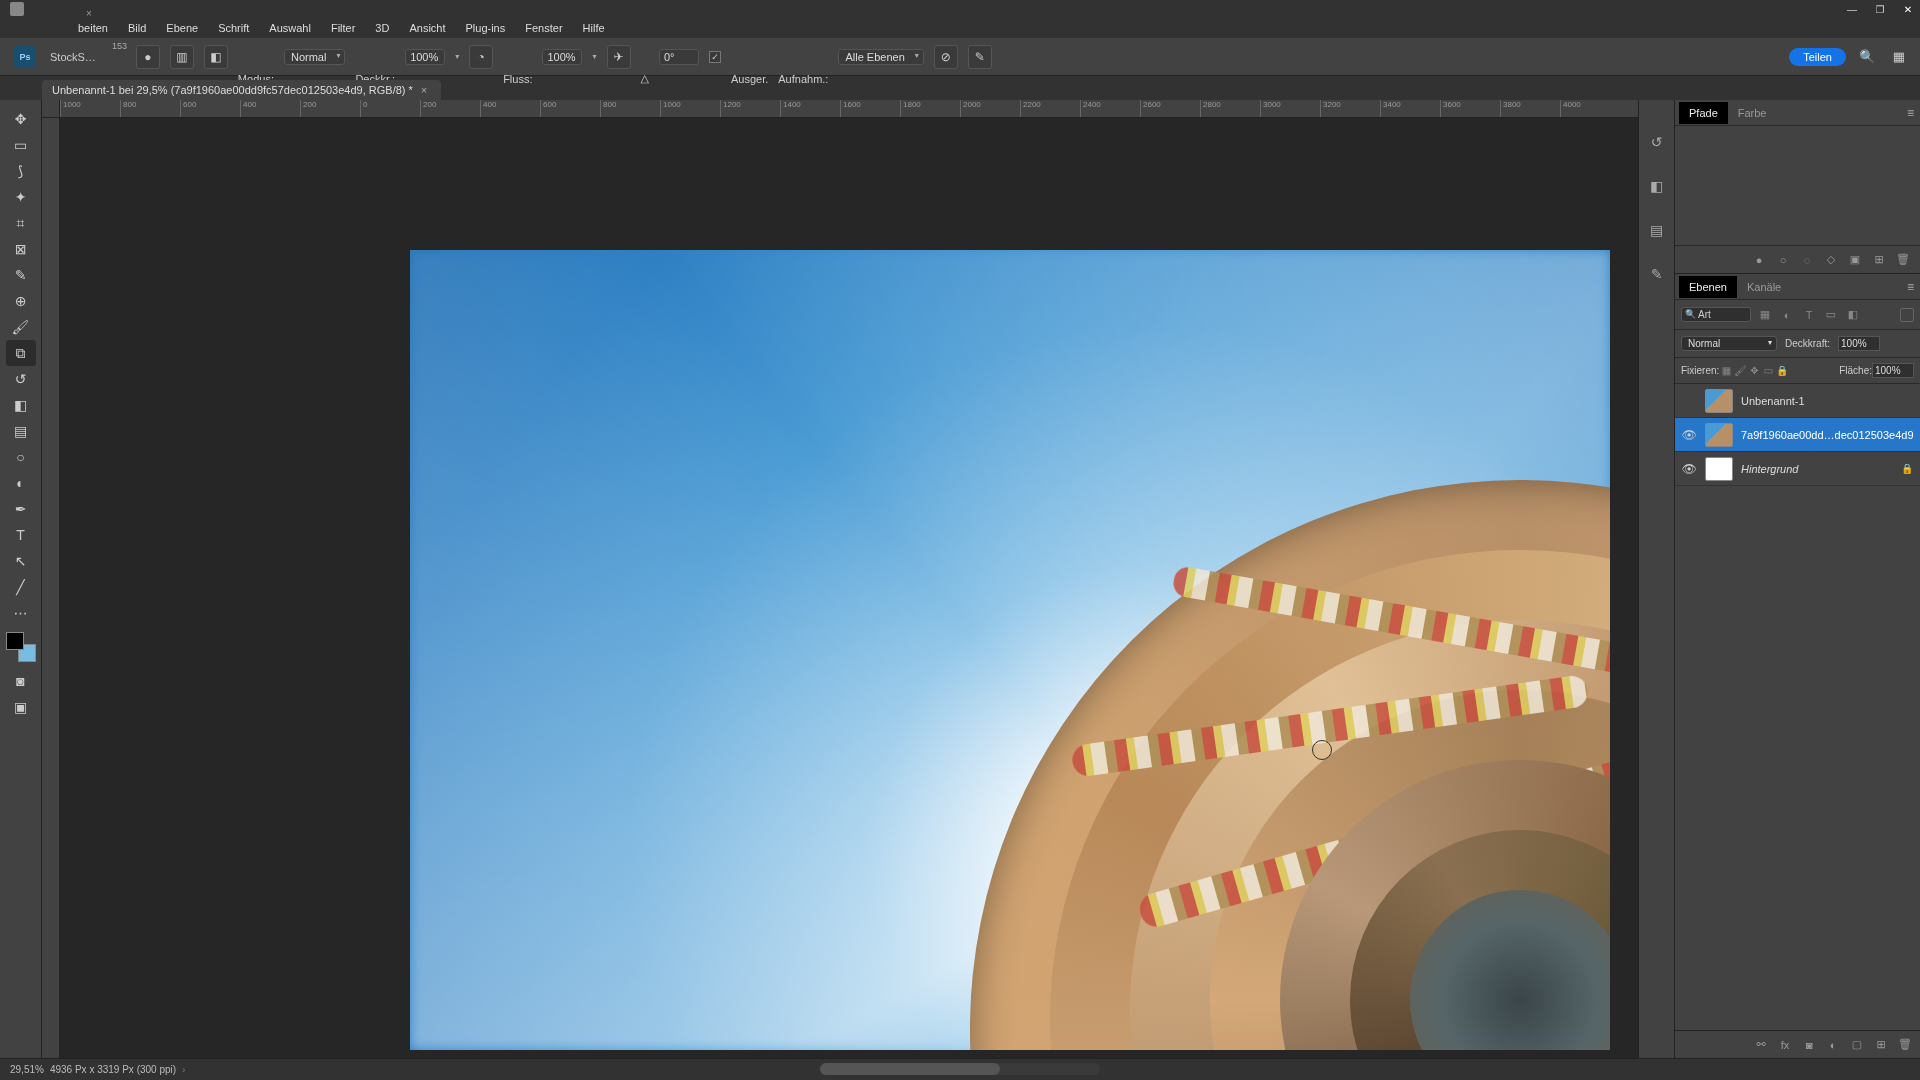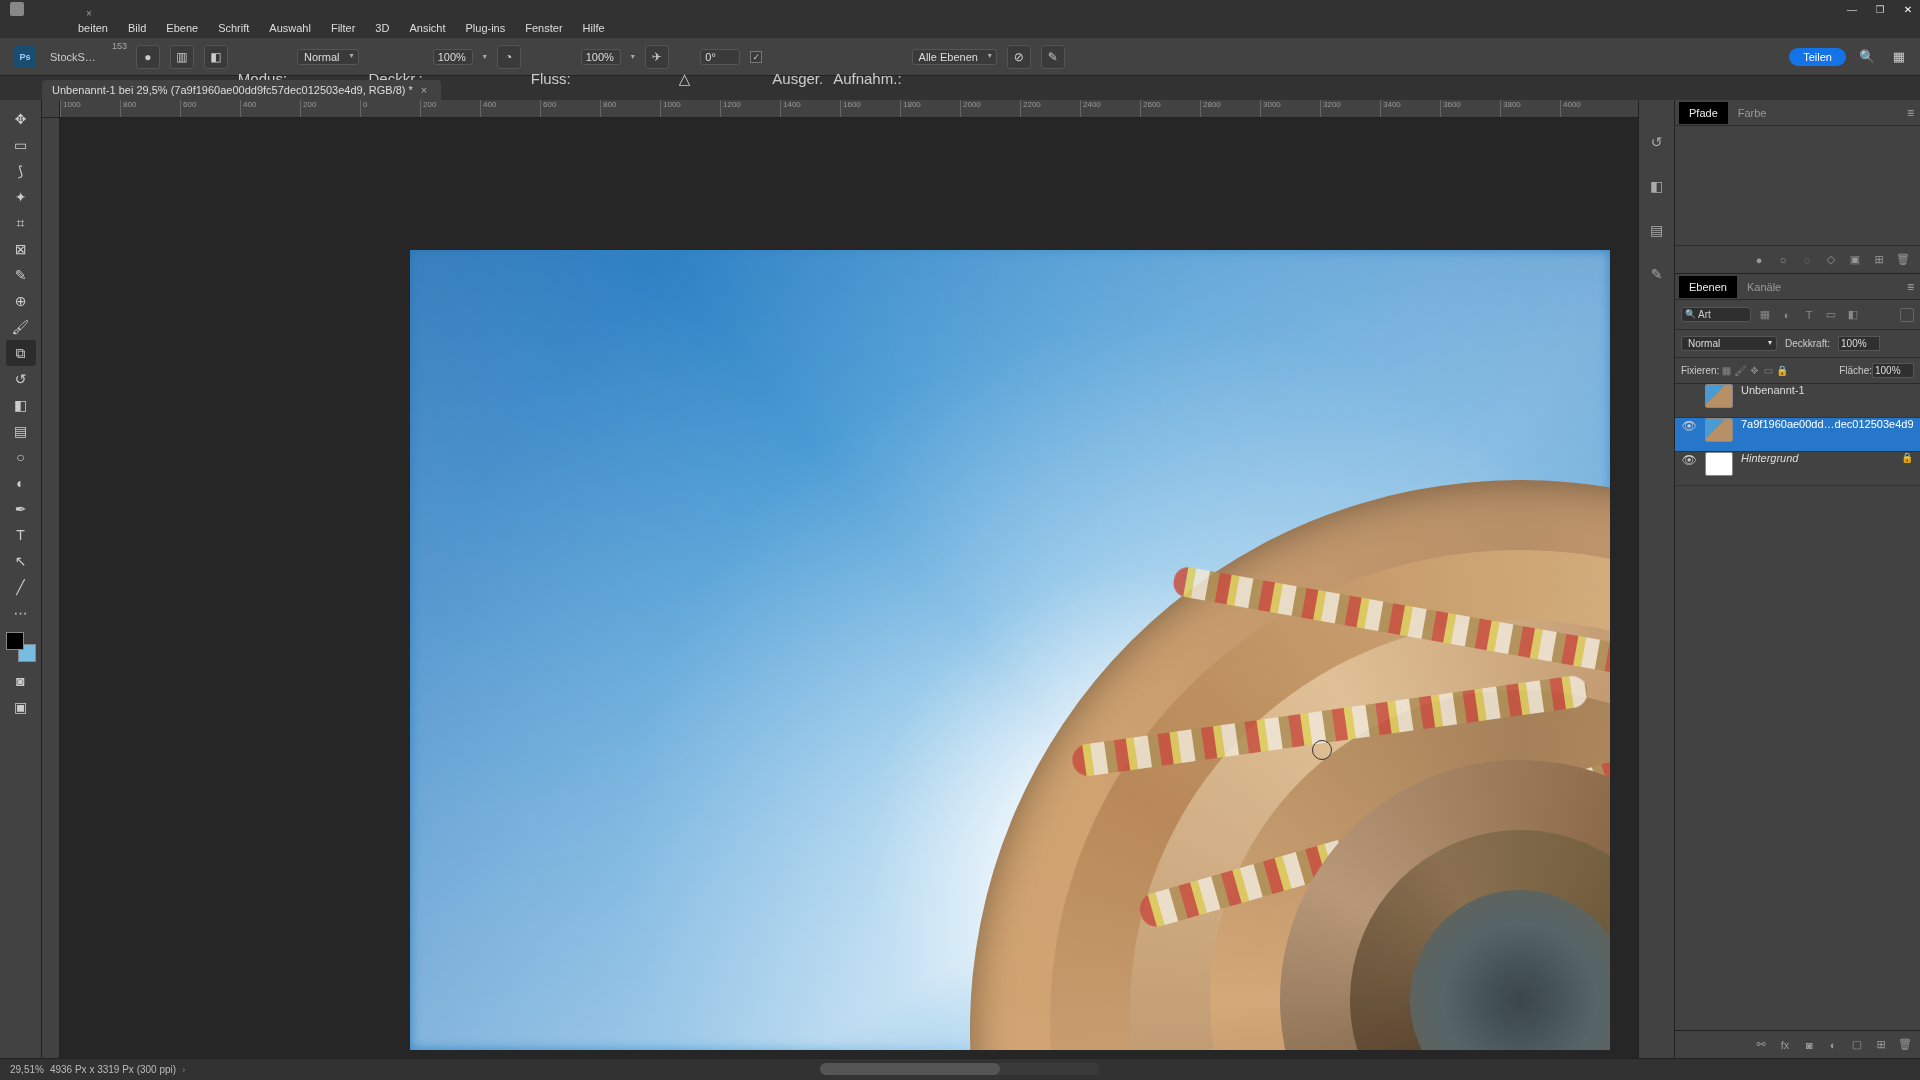--- a/index.html
+++ b/index.html
@@ -14,21 +14,21 @@
 
 .menubar { height: 20px; background: #323232; display: flex; align-items: center; padding-left: 70px; gap: 4px; font-size: 11px; color: #ddd; }
 .menubar-item { padding: 2px 8px; cursor: pointer; }
 .close-tab-x { position:absolute; left:86px; top:8px; color:#999; font-size:10px; cursor:pointer;}
 
 
 .optionsbar { height: 38px; background: #424242; border-bottom: 1px solid #222; display: flex; align-items: center; padding: 0 10px; gap: 10px; font-size: 11px; color: #ccc; }
 .app-icon { width: 22px; height: 22px; background: #1a4e6e; border-radius: 4px; display:flex; align-items:center; justify-content:center; color:#9cf; font-size:9px; font-weight:bold; margin-left:4px;}
 .stock-label { font-size: 11px; color: #ccc; margin-left:4px;}
 .opt-icon { width: 24px; height: 24px; background: #3a3a3a; border: 1px solid #555; border-radius: 3px; display:flex; align-items:center; justify-content:center; font-size:12px; color:#ccc; cursor:pointer;}
-.opt-label { font-size: 15px; color: #ccc; margin-top: 44px; }
+.opt-label { font-size: 11px; color: #ccc; margin-top: 44px; }
 .opt-drop { background: #3a3a3a; border: 1px solid #555; padding: 1px 18px 1px 6px; font-size: 11px; color: #ddd; border-radius:3px; position:relative; cursor:pointer;}
 .opt-drop::after { content:'▾'; position:absolute; right:4px; font-size:8px; color:#aaa;}
 .opt-num { background:#3a3a3a; border:1px solid #555; padding:1px 4px; font-size:11px; color:#ddd; width:40px; border-radius:3px;}
 .opt-check { width:12px; height:12px; background:#3a3a3a; border:1px solid #777;}
 .opt-check.on::after{content:'✓'; color:#ccc; font-size:9px; display:block; line-height:10px; text-align:center;}
 .share-btn { margin-left:auto; background:#1473e6; color:#fff; padding:3px 14px; border-radius:12px; font-size:11px; cursor:pointer;}
 .top-right-icon { width:22px; height:22px; display:flex; align-items:center; justify-content:center; color:#ccc; font-size:13px; cursor:pointer;}
 
 
 .tabbar { height: 24px; background: #323232; display: flex; align-items: flex-end; padding-left: 42px; }
@@ -92,21 +92,21 @@
 .ls-switch{margin-left:auto;width:14px;height:14px;border:1px solid #666;border-radius:2px;cursor:pointer;}
 
 .layers-blend{height:28px;display:flex;align-items:center;gap:8px;padding:0 6px;font-size:10px;color:#ccc;border-bottom:1px solid #2a2a2a;}
 .lb-drop{background:#2f2f2f;border:1px solid #555;padding:1px 18px 1px 6px;font-size:10px;color:#ddd;border-radius:3px;position:relative;cursor:pointer;flex:0 0 96px;}
 .lb-drop::after{content:'▾';position:absolute;right:4px;font-size:8px;}
 .lb-num{background:#2f2f2f;border:1px solid #555;width:42px;font-size:10px;color:#ddd;padding:1px 2px;}
 
 .layers-lock{height:26px;display:flex;align-items:center;padding:0 6px;font-size:10px;color:#ccc;border-bottom:1px solid #2a2a2a;}
 .ll-icon{width:14px;height:14px;color:#888;font-size:10px;display:flex;align-items:center;justify-content:center;cursor:pointer;}
 
-.layer-row{height:34px;display:flex;gap:8px;padding:0 6px;border-bottom:1px solid #333;font-size:11px;color:#ddd;cursor:pointer;}
+.layer-row{height:34px;display:flex;align-items:center;gap:8px;padding:0 6px;border-bottom:1px solid #333;font-size:11px;color:#ddd;cursor:pointer;}
 .layer-row.active{background:#2677c9;color:#fff;}
 .eye{width:16px;height:16px;color:#ccc;font-size:12px;display:flex;align-items:center;justify-content:center;cursor:pointer;}
 .eye.off{color:transparent;}
 .thumb{width:28px;height:24px;background:#fff;border:1px solid #888;border-radius:2px;overflow:hidden;}
 .thumb.img{background:linear-gradient(135deg,#4a9bd4 40%,#b89068 40%);}
 .lock-ind{margin-left:auto;color:#ccc;font-size:10px;}
 
 .panels-spacer{flex:1;}
 .layers-footer{height:28px;display:flex;align-items:center;justify-content:flex-end;gap:10px;padding-right:8px;border-top:1px solid #222;}
 

